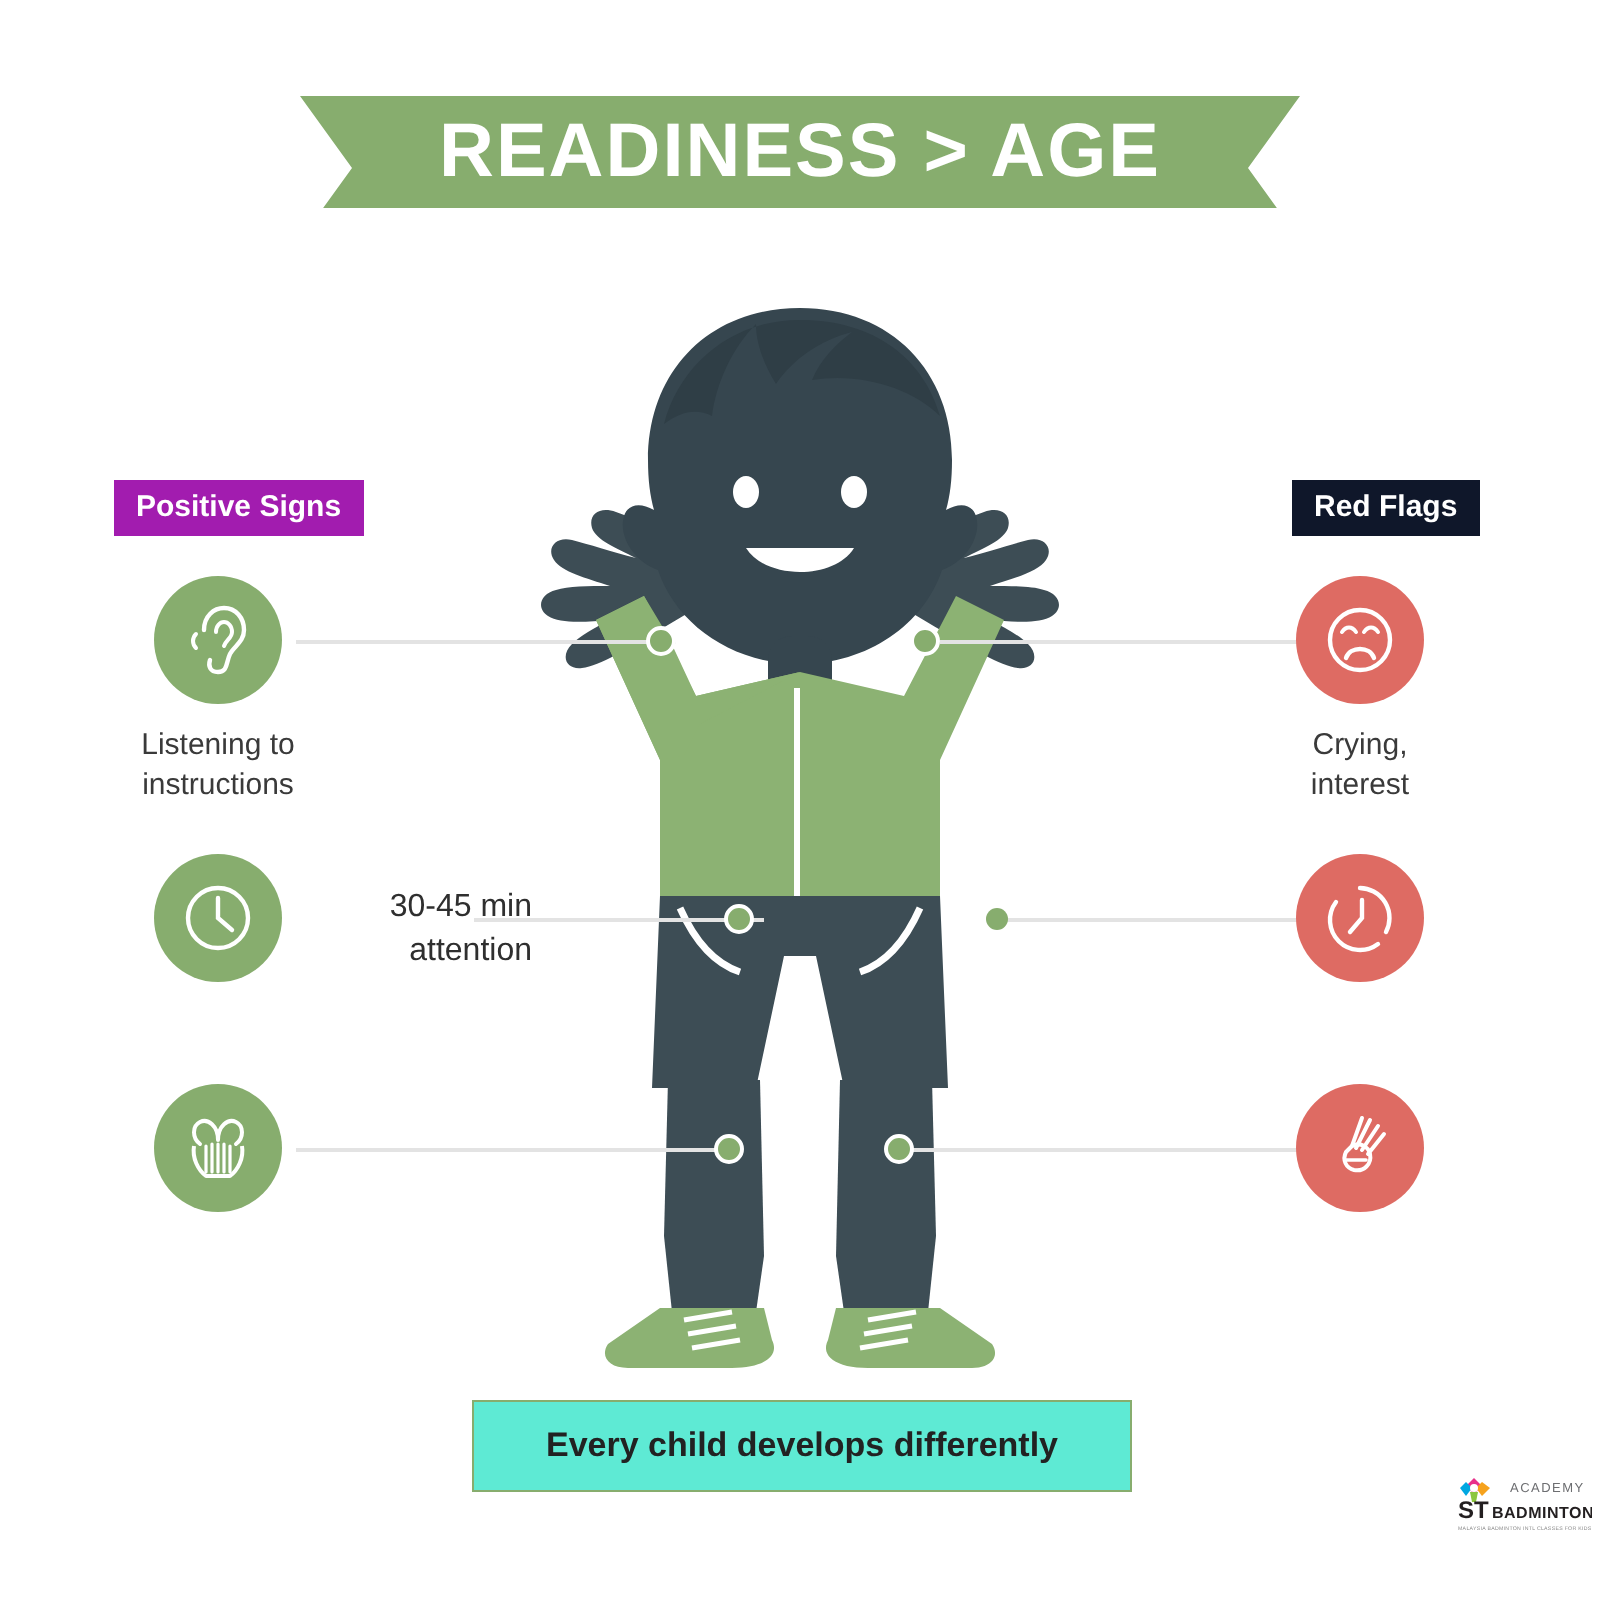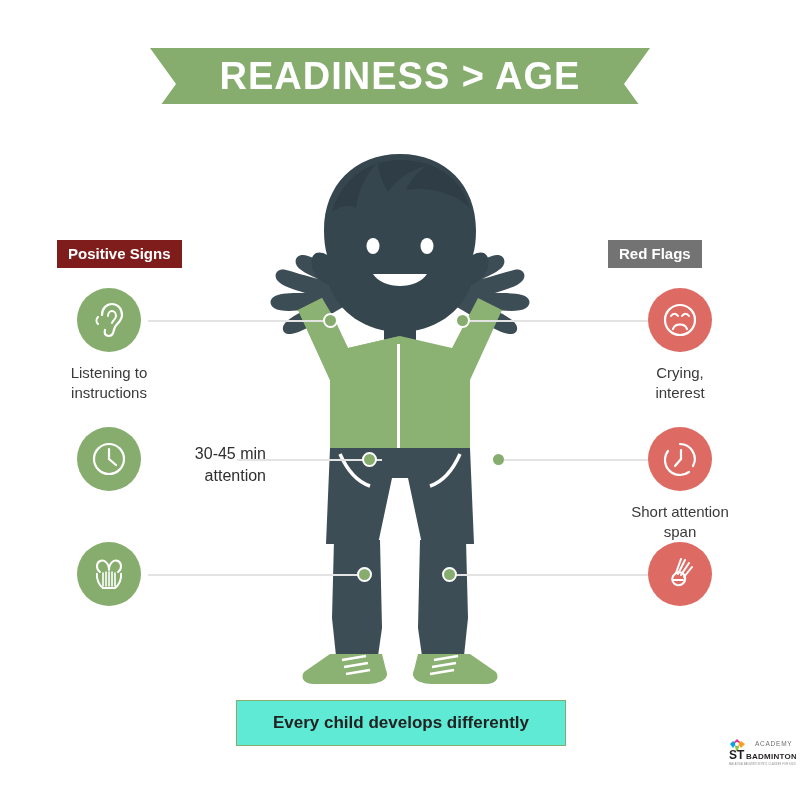--- a/index.html
+++ b/index.html
@@ -25,22 +25,22 @@
     white-space:nowrap;
   }
 
   
   .badge{
     position:absolute;
     padding:5px 11px 6px 11px;
     color:#ffffff;font-size:15px;font-weight:bold;
     white-space:nowrap;
   }
-  #badge-positive{left:57px;top:240px;background:#7f1d1d;}
-  #badge-red{left:608px;top:240px;background:#737373;}
+  #badge-positive{left:57px;top:240px;background:#a21caf;}
+  #badge-red{left:646px;top:240px;background:#0f172a;}
 
   
   .item{position:absolute;width:160px;text-align:center;}
   .circ{
     width:64px;height:64px;border-radius:50%;
     margin:0 auto;display:flex;align-items:center;justify-content:center;
   }
   .circ.green{background:#87ad6e;}
   .circ.red{background:#de6b63;}
   .item-label{
@@ -214,24 +214,20 @@
     </div>
   </div>
 
   <div class="item" id="item-short">
     <div class="circ red">
       <svg width="40" height="40" viewBox="0 0 40 40">
         <path d="M20 5 A15 15 0 0 1 33 27" stroke="#ffffff" stroke-width="2.2" fill="none" stroke-linecap="round"></path>
         <path d="M29 33 A15 15 0 0 1 8 12" stroke="#ffffff" stroke-width="2.2" fill="none" stroke-linecap="round"></path>
         <path d="M21 11 L21 20 L15 27" stroke="#ffffff" stroke-width="2.2" fill="none" stroke-linecap="round"></path>
       </svg>
-    </div>
-    <div class="item-label">
-      <span>Short attention</span><br>
-      <span>span</span>
     </div>
   </div>
 
   <div class="item" id="item-nosport">
     <div class="circ red">
       <svg width="40" height="40" viewBox="0 0 40 40">
         <path d="M25 6 L18 20 M29 9 L21 21 M32 13 L24 23 M21 5 L16 19" stroke="#ffffff" stroke-width="2" fill="none" stroke-linecap="round"></path>
         <path d="M16 19 C20 17 24 19 25 23 C26 28 22 32 17 31 C13 30 11 26 13 22 Z" stroke="#ffffff" stroke-width="2" fill="none" stroke-linejoin="round"></path>
         <path d="M13 26 L23 26" stroke="#ffffff" stroke-width="1.8" fill="none" stroke-linecap="round"></path>
       </svg>

